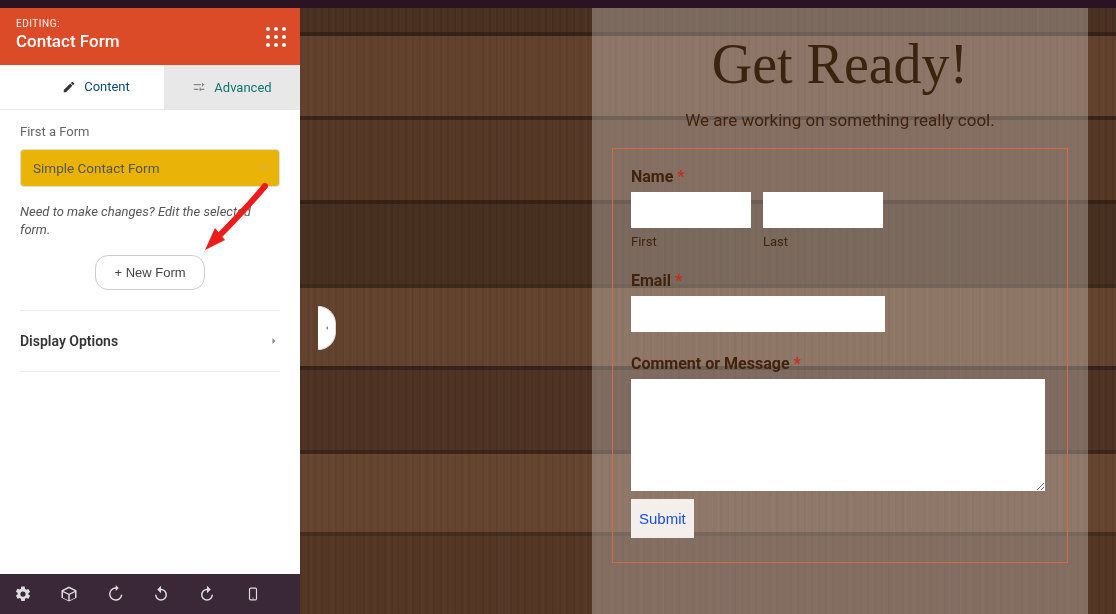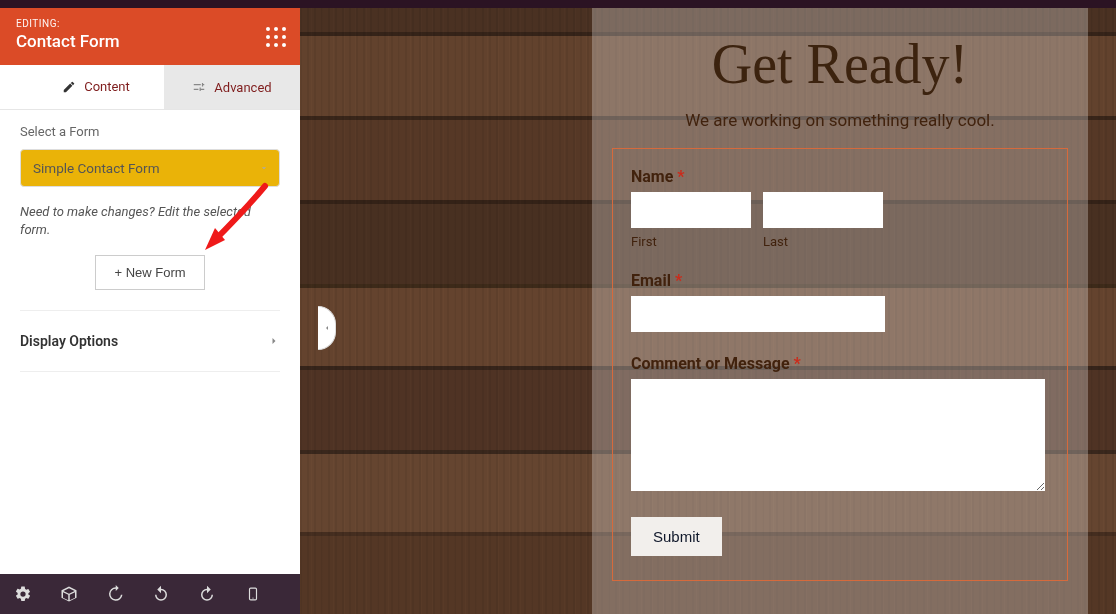--- a/index.html
+++ b/index.html
@@ -62,31 +62,31 @@
   }
   .tabs {
     display: flex;
     border-bottom: 1px solid #e6e6e6;
   }
   .tab {
     flex: 1;
     text-align: center;
     padding: 14px 0;
     font-size: 13px;
-    color: #7f1d1d;
+    color: #0f766e;
     background: #e8e8e8;
     display: flex;
     align-items: center;
     justify-content: center;
     gap: 8px;
     cursor: pointer;
   }
   .tab.active {
     background: #fff;
-    color: #7f1d1d;
+    color: #0c4a6e;
     border-bottom: 1px solid #fff;
     padding-left: 28px;
   }
   .tab .icon { width: 14px; height: 14px; }
   .panel-body {
     padding: 0 20px;
     flex: 1;
     overflow-y: auto;
   }
   .section-header {
@@ -128,21 +128,21 @@
     font-size: 13px;
     font-style: italic;
     color: #555;
     margin-top: 16px;
     line-height: 1.4;
   }
   .new-form-wrap { text-align: center; margin-top: 16px; }
   .new-form-btn {
     display: inline-block;
     border: 1px solid #ccc;
-    border-radius: 0;
+    border-radius: 13px;
     background: #fff;
     padding: 9px 18px;
     font-size: 13px;
     color: #444;
     cursor: pointer;
     text-align: center;
   }
   .display-options {
     display: flex;
     align-items: center;
@@ -280,25 +280,25 @@
   }
   .textarea {
     background: #fff;
     width: 100%;
     max-width: 414px;
     height: 112px;
     resize: both;
     overflow: auto;
   }
   .submit-btn {
-    margin-top: 26px;
+    margin-top: 8px;
     background: #f2efec;
-    color: #0f172a;
+    color: #1d4ed8;
     border: none;
-    padding: 11px 22px;
+    padding: 11px 8px;
     font-size: 15px;
     cursor: pointer;
   }
   .mt { margin-top: 22px; }
 </style>
 </head>
 <body>
 
 <div class="topbar"></div>
 <div class="main">
@@ -331,21 +331,21 @@
         <svg class="icon" viewBox="0 0 24 24" fill="#888">
             <path d="M3 7h12v2H3V7zm0 8h8v2H3v-2zM17 5v6h2V5h-2zM13 13v6h2v-6h-2zM19 7h2v2h-2V7zm-4 8h6v2h-6v-2z"></path>
           </svg>
         <span>Advanced</span>
       </div>
     </div>
 
     <div class="panel-body">
 
       <div class="section-content">
-        <div class="field-label">Select a Form</div>
+        <div class="field-label">First a Form</div>
         <div class="select-box">
           <span>Simple Contact Form</span>
           <span class="select-caret">
             <svg width="10" height="10" viewBox="0 0 24 24" fill="#aaa">
                 <path d="M7 10l5 5 5-5z"></path>
               </svg>
           </span>
         </div>
         <div class="hint">Need to make changes? Edit the selected form.</div>
         <div class="new-form-wrap">

